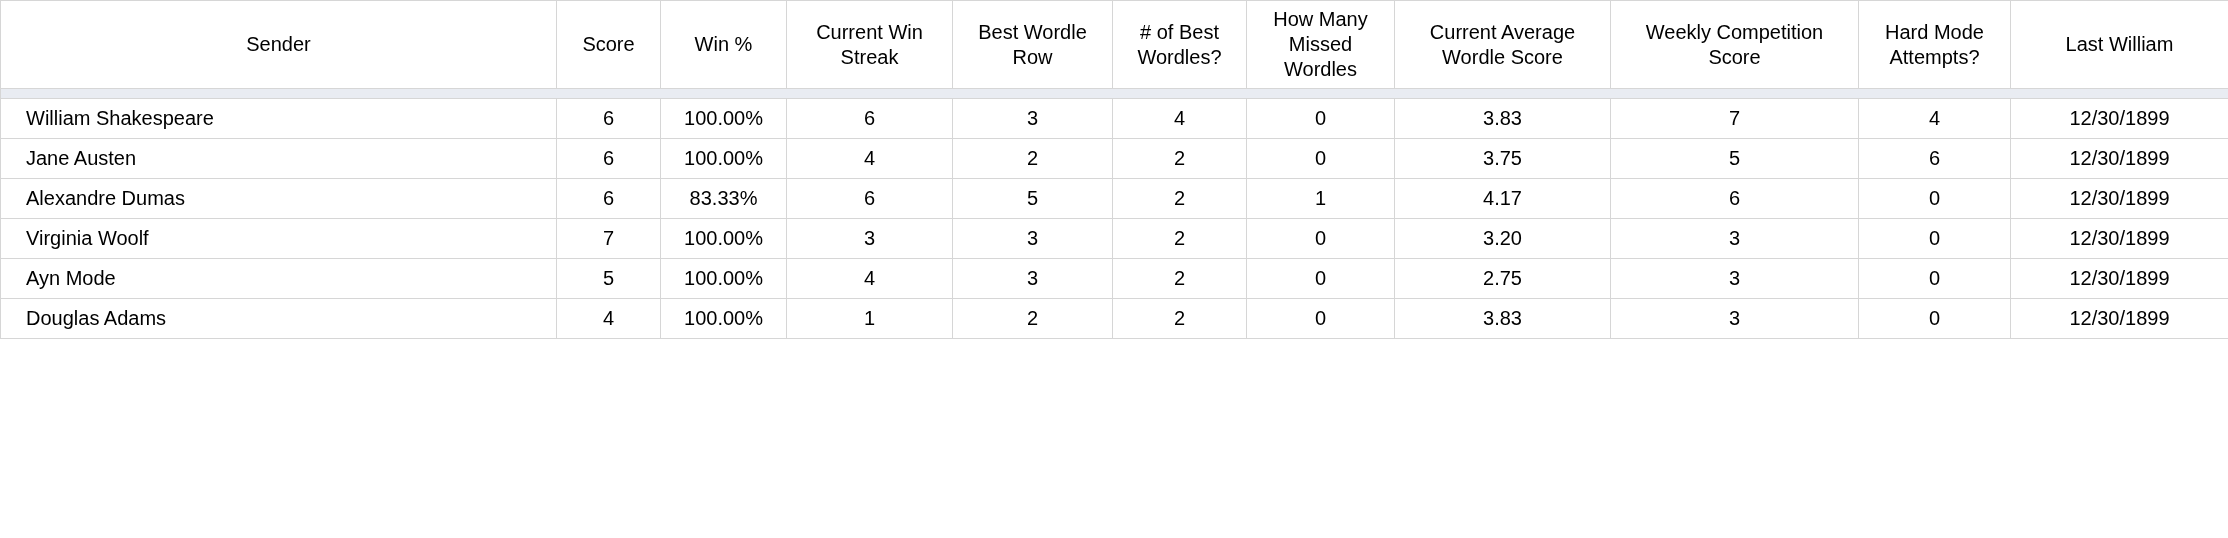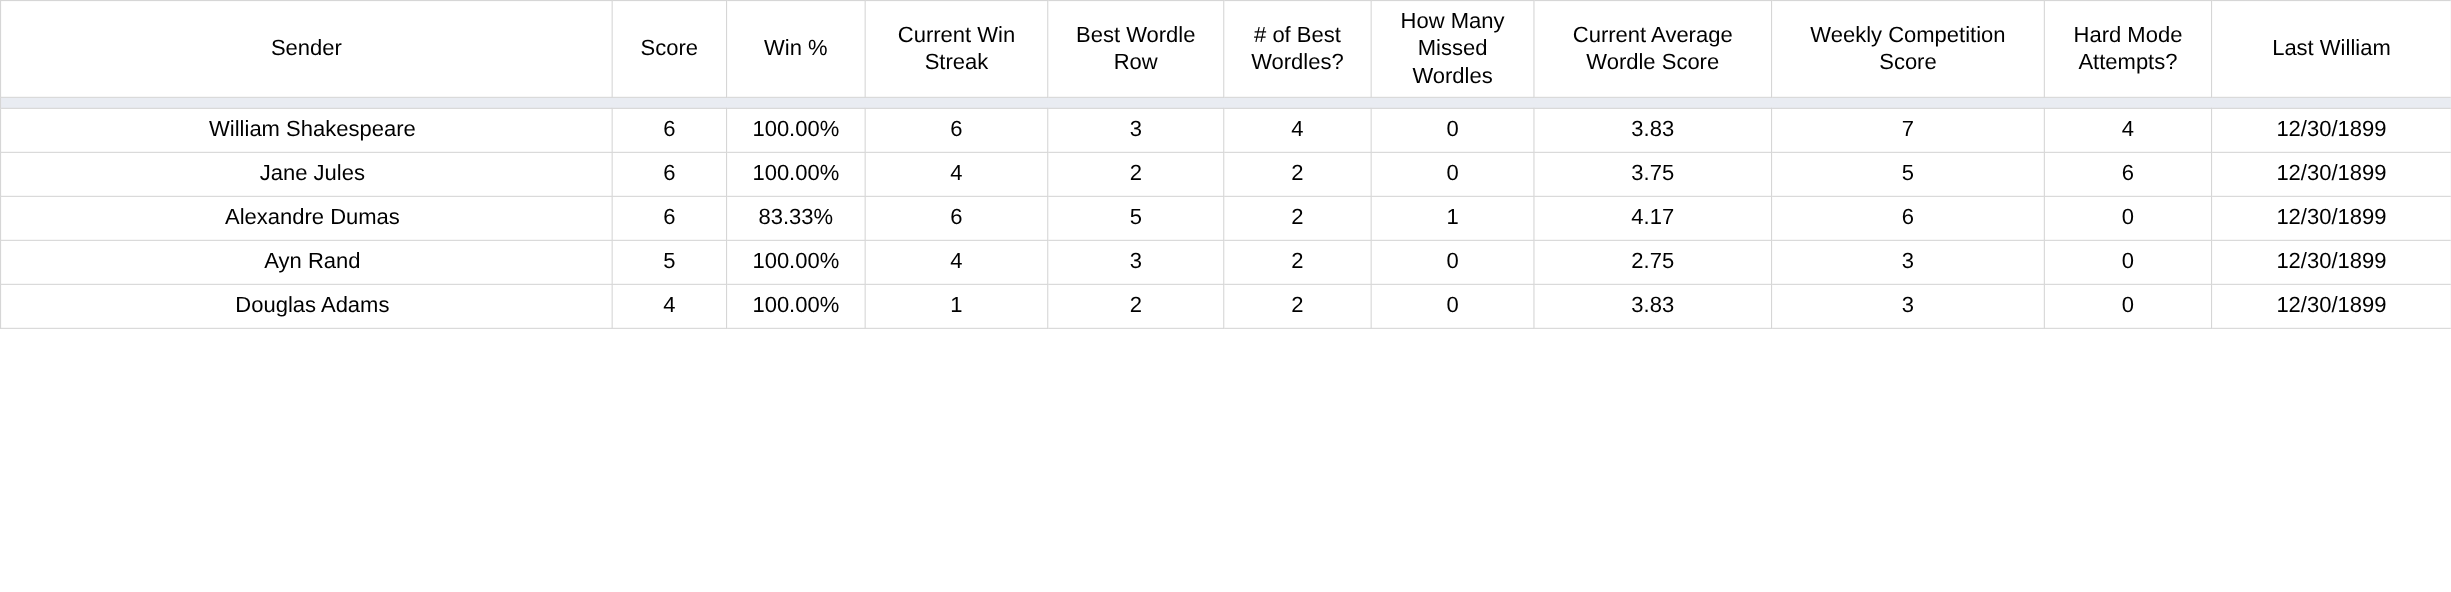--- a/index.html
+++ b/index.html
@@ -30,21 +30,21 @@
     text-align: center;
     height: 88px;
     line-height: 1.25;
     padding: 6px 8px;
   }
   td {
     height: 40px;
     padding: 0 14px;
     text-align: center;
   }
-  td.left { text-align: center; padding-left: 25px; }
+  td.left { text-align: left; padding-left: 25px; }
   .spacer td {
     height: 10px;
     background: #e9ecf2;
     border-left: 1px solid #d6d6d6;
     border-right: 1px solid #d6d6d6;
     border-top: none;
     border-bottom: none;
     padding: 0;
   }
   
@@ -106,21 +106,21 @@
           <td>6</td>
           <td>3</td>
           <td>4</td>
           <td>0</td>
           <td>3.83</td>
           <td>7</td>
           <td>4</td>
           <td>12/30/1899</td>
         </tr>
         <tr>
-          <td class="left">Jane Jules</td>
+          <td class="left">Jane Austen</td>
           <td>6</td>
           <td>100.00%</td>
           <td>4</td>
           <td>2</td>
           <td>2</td>
           <td>0</td>
           <td>3.75</td>
           <td>5</td>
           <td>6</td>
           <td>12/30/1899</td>
@@ -132,21 +132,34 @@
           <td>6</td>
           <td>5</td>
           <td>2</td>
           <td>1</td>
           <td>4.17</td>
           <td>6</td>
           <td>0</td>
           <td>12/30/1899</td>
         </tr>
         <tr>
-          <td class="left">Ayn Rand</td>
+          <td class="left">Virginia Woolf</td>
+          <td>7</td>
+          <td>100.00%</td>
+          <td>3</td>
+          <td>3</td>
+          <td>2</td>
+          <td>0</td>
+          <td>3.20</td>
+          <td>3</td>
+          <td>0</td>
+          <td>12/30/1899</td>
+        </tr>
+        <tr>
+          <td class="left">Ayn Mode</td>
           <td>5</td>
           <td>100.00%</td>
           <td>4</td>
           <td>3</td>
           <td>2</td>
           <td>0</td>
           <td>2.75</td>
           <td>3</td>
           <td>0</td>
           <td>12/30/1899</td>

